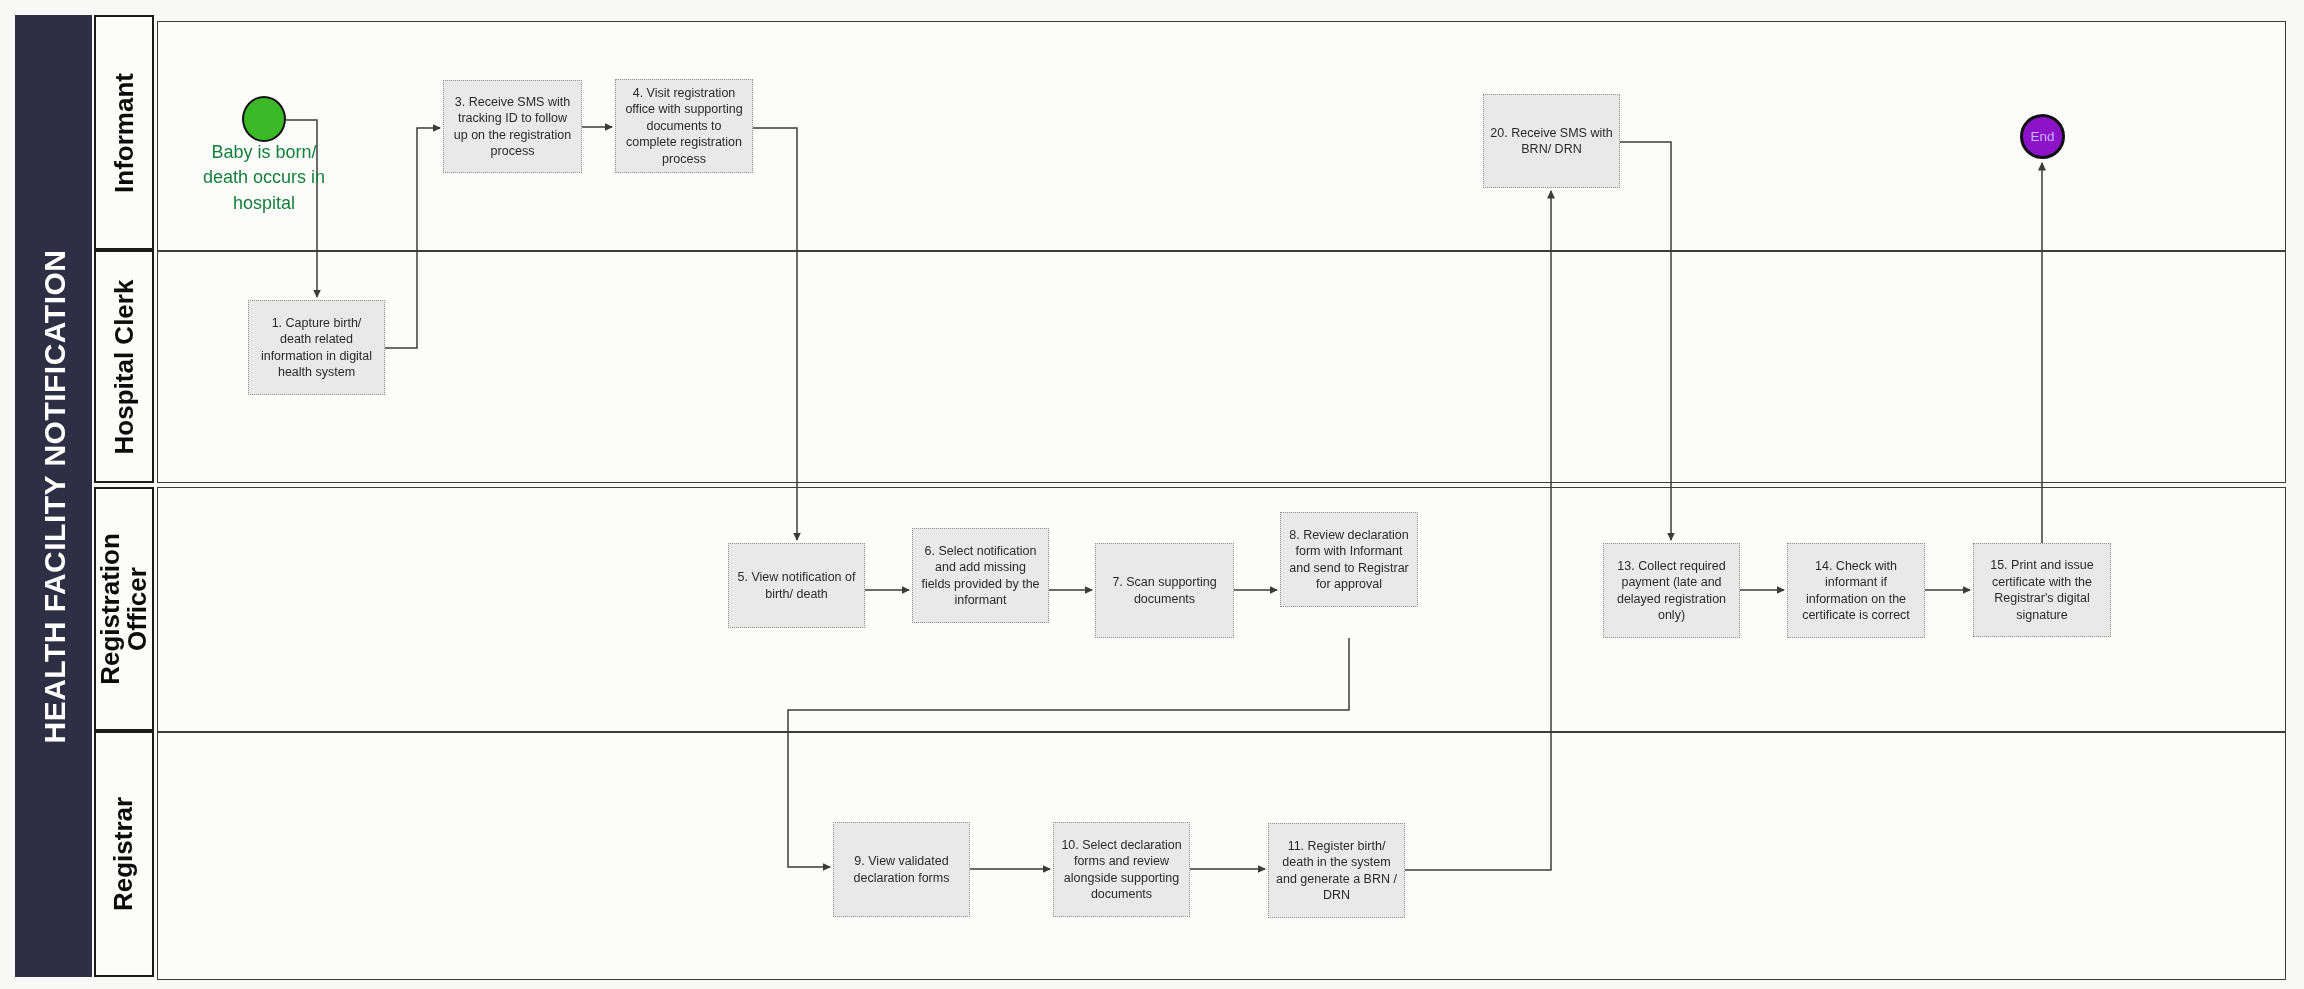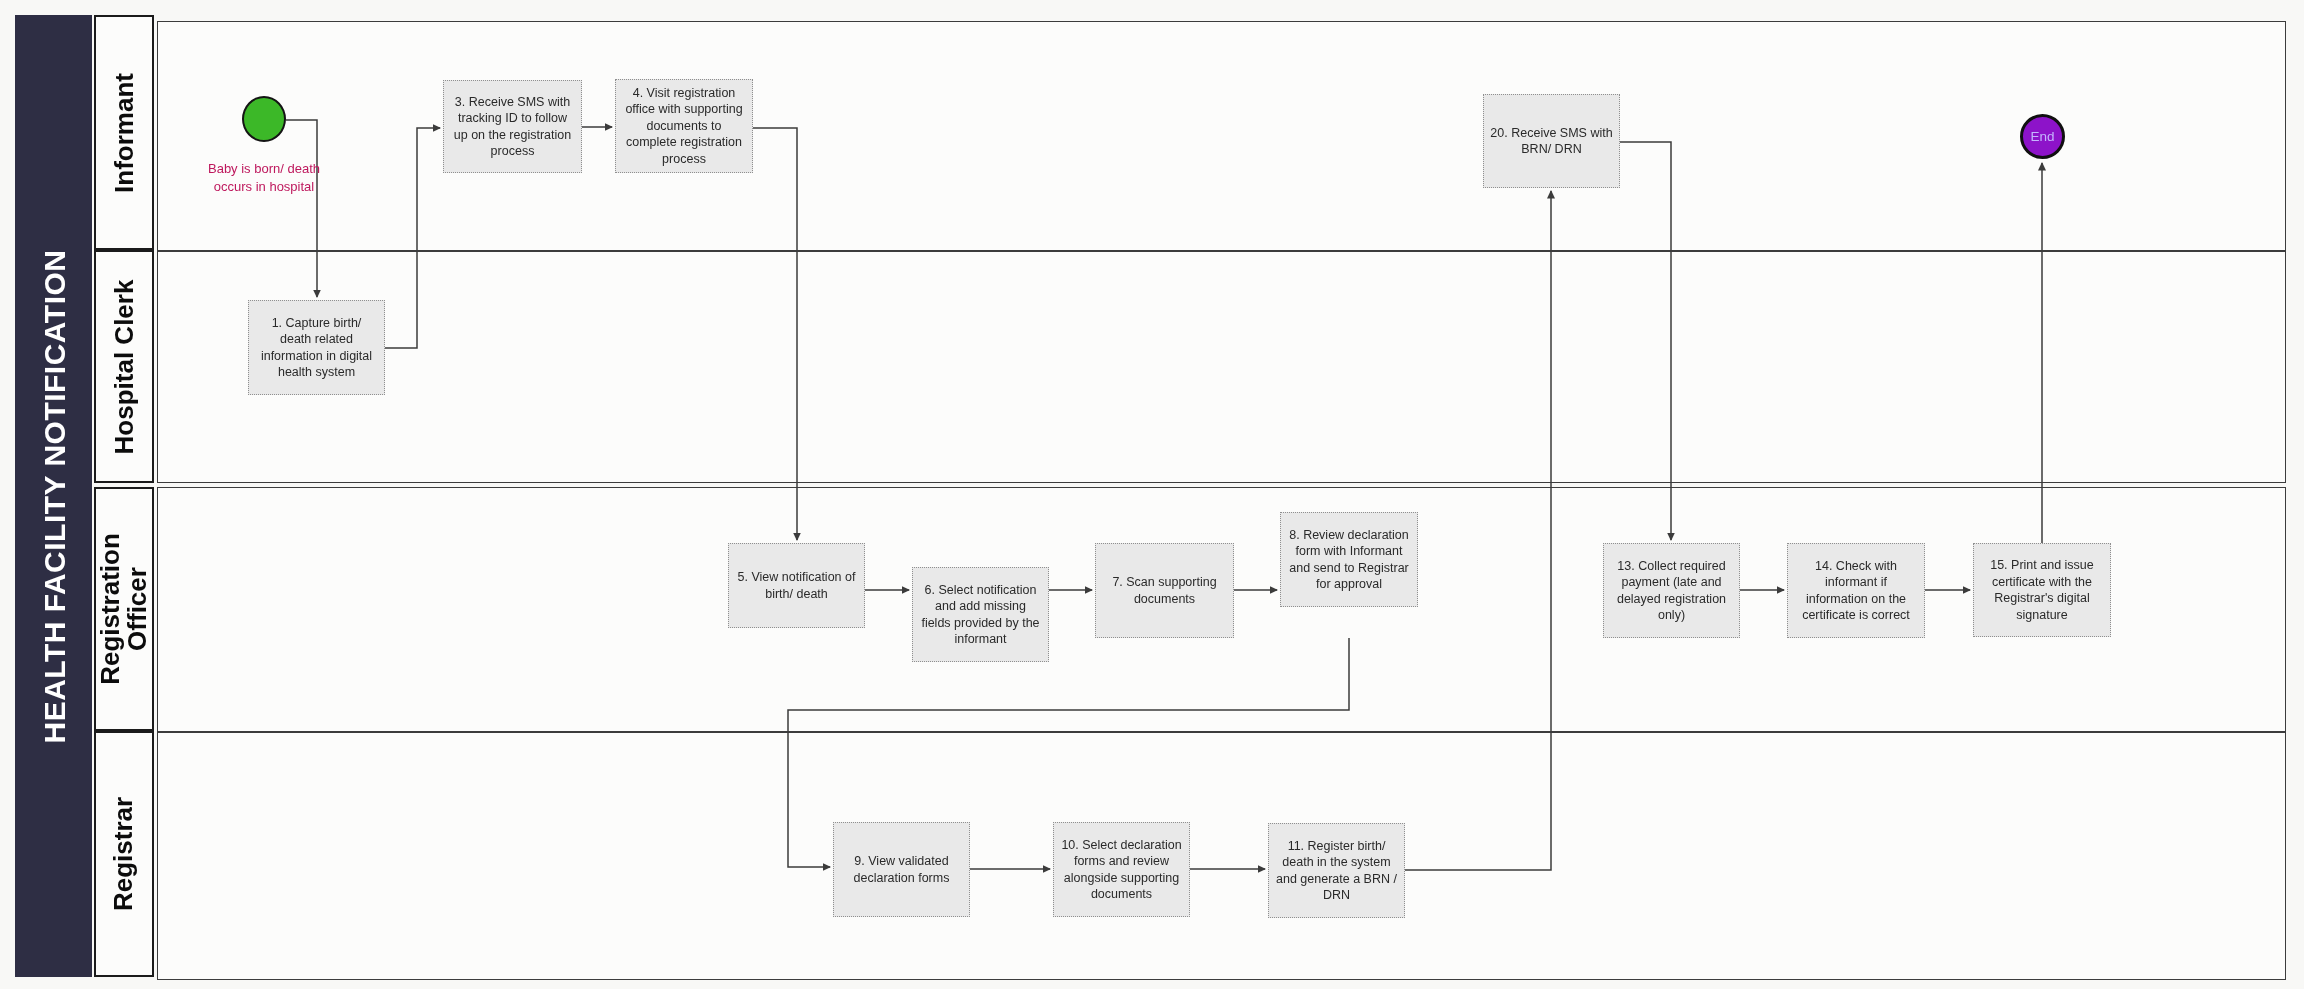--- a/index.html
+++ b/index.html
@@ -34,21 +34,21 @@
   .pool-lower{top:487px;height:493px;}
   .lane-sep{position:absolute;left:0;width:100%;height:1.5px;background:var(--pool-border);}
   .sep-upper{top:228px;}
   .sep-lower{top:243px;}
 
   
   #nodes .node{position:absolute;box-sizing:border-box;display:flex;align-items:center;justify-content:center;text-align:center;}
   #nodes .task{background:var(--task-fill);border:1px dotted var(--task-border);color:var(--ink);font-size:12.5px;line-height:1.32;padding:4px 6px;}
   #nodes .start{background:var(--green);border:2px solid #141414;border-radius:50%;}
   #nodes .end{background:var(--purple);border:3.5px solid #101010;border-radius:50%;color:#c4b5fd;font-size:13.5px;}
-  #nodes .label{color:#be185d;font-size:13px;line-height:1.42;background:transparent;}
+  #nodes .label{color:#15803d;font-size:18px;line-height:1.42;background:transparent;}
 
   
   svg.edges{position:absolute;left:0;top:0;width:2304px;height:989px;pointer-events:none;}
   svg.edges polyline{fill:none;stroke:var(--edge);stroke-width:1.5;}
 </style>
 </head>
 <body>
 
 <div class="canvas">
 
@@ -109,21 +109,21 @@
       </div>
       <div class="node task" style="left: 443px; top: 80px; width: 139px; height: 93px;">
         <span>3. Receive SMS with tracking ID to follow up on the registration process</span>
       </div>
       <div class="node task" style="left: 615px; top: 79px; width: 138px; height: 94px;">
         <span>4. Visit registration office with supporting documents to complete registration process</span>
       </div>
       <div class="node task" style="left: 728px; top: 543px; width: 137px; height: 85px;">
         <span>5. View notification of birth/ death</span>
       </div>
-      <div class="node task" style="left: 912px; top: 567px; width: 137px; height: 95px;">
+      <div class="node task" style="left: 912px; top: 528px; width: 137px; height: 95px;">
         <span>6. Select notification and add missing fields provided by the informant</span>
       </div>
       <div class="node task" style="left: 1095px; top: 543px; width: 139px; height: 95px;">
         <span>7. Scan supporting documents</span>
       </div>
       <div class="node task" style="left: 1280px; top: 512px; width: 138px; height: 95px;">
         <span>8. Review declaration form with Informant and send to Registrar for approval</span>
       </div>
       <div class="node task" style="left: 833px; top: 822px; width: 137px; height: 95px;">
         <span>9. View validated declaration forms</span>

